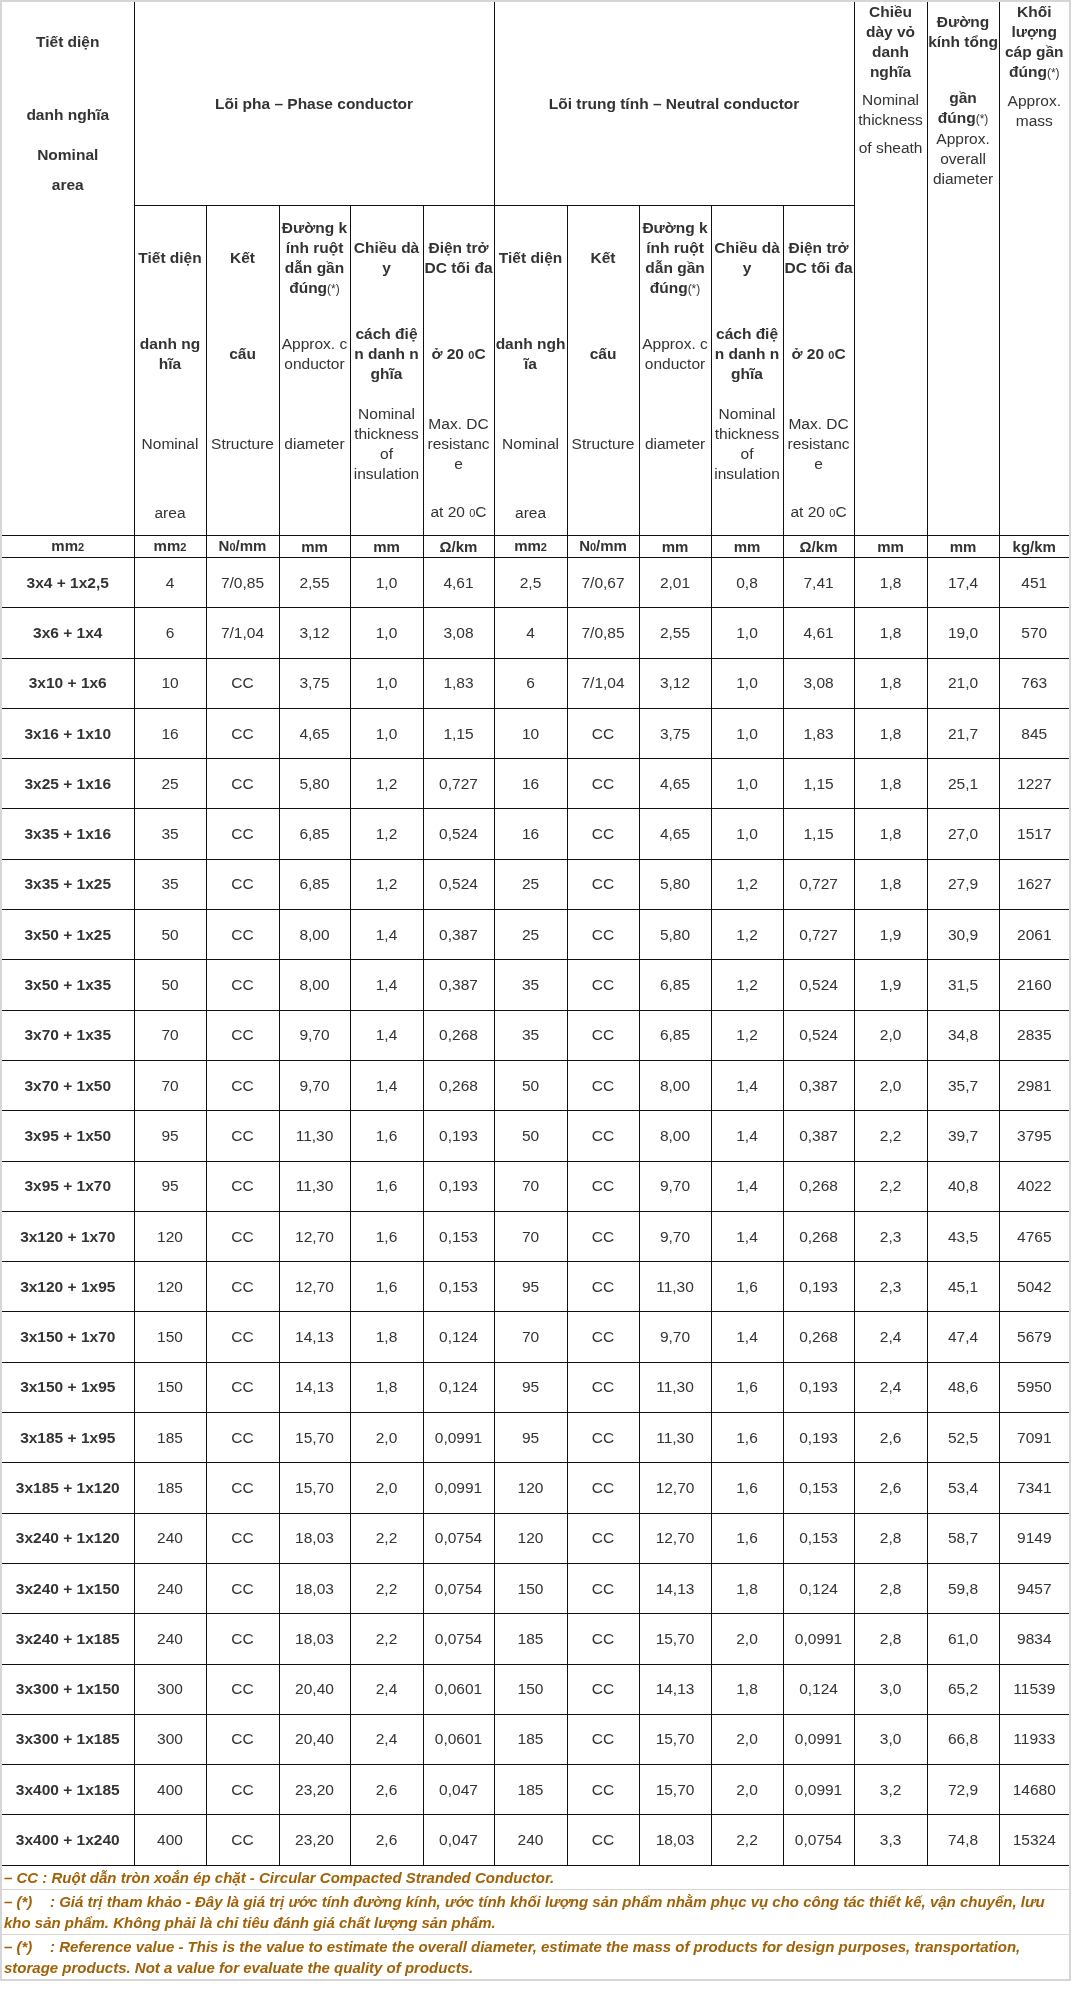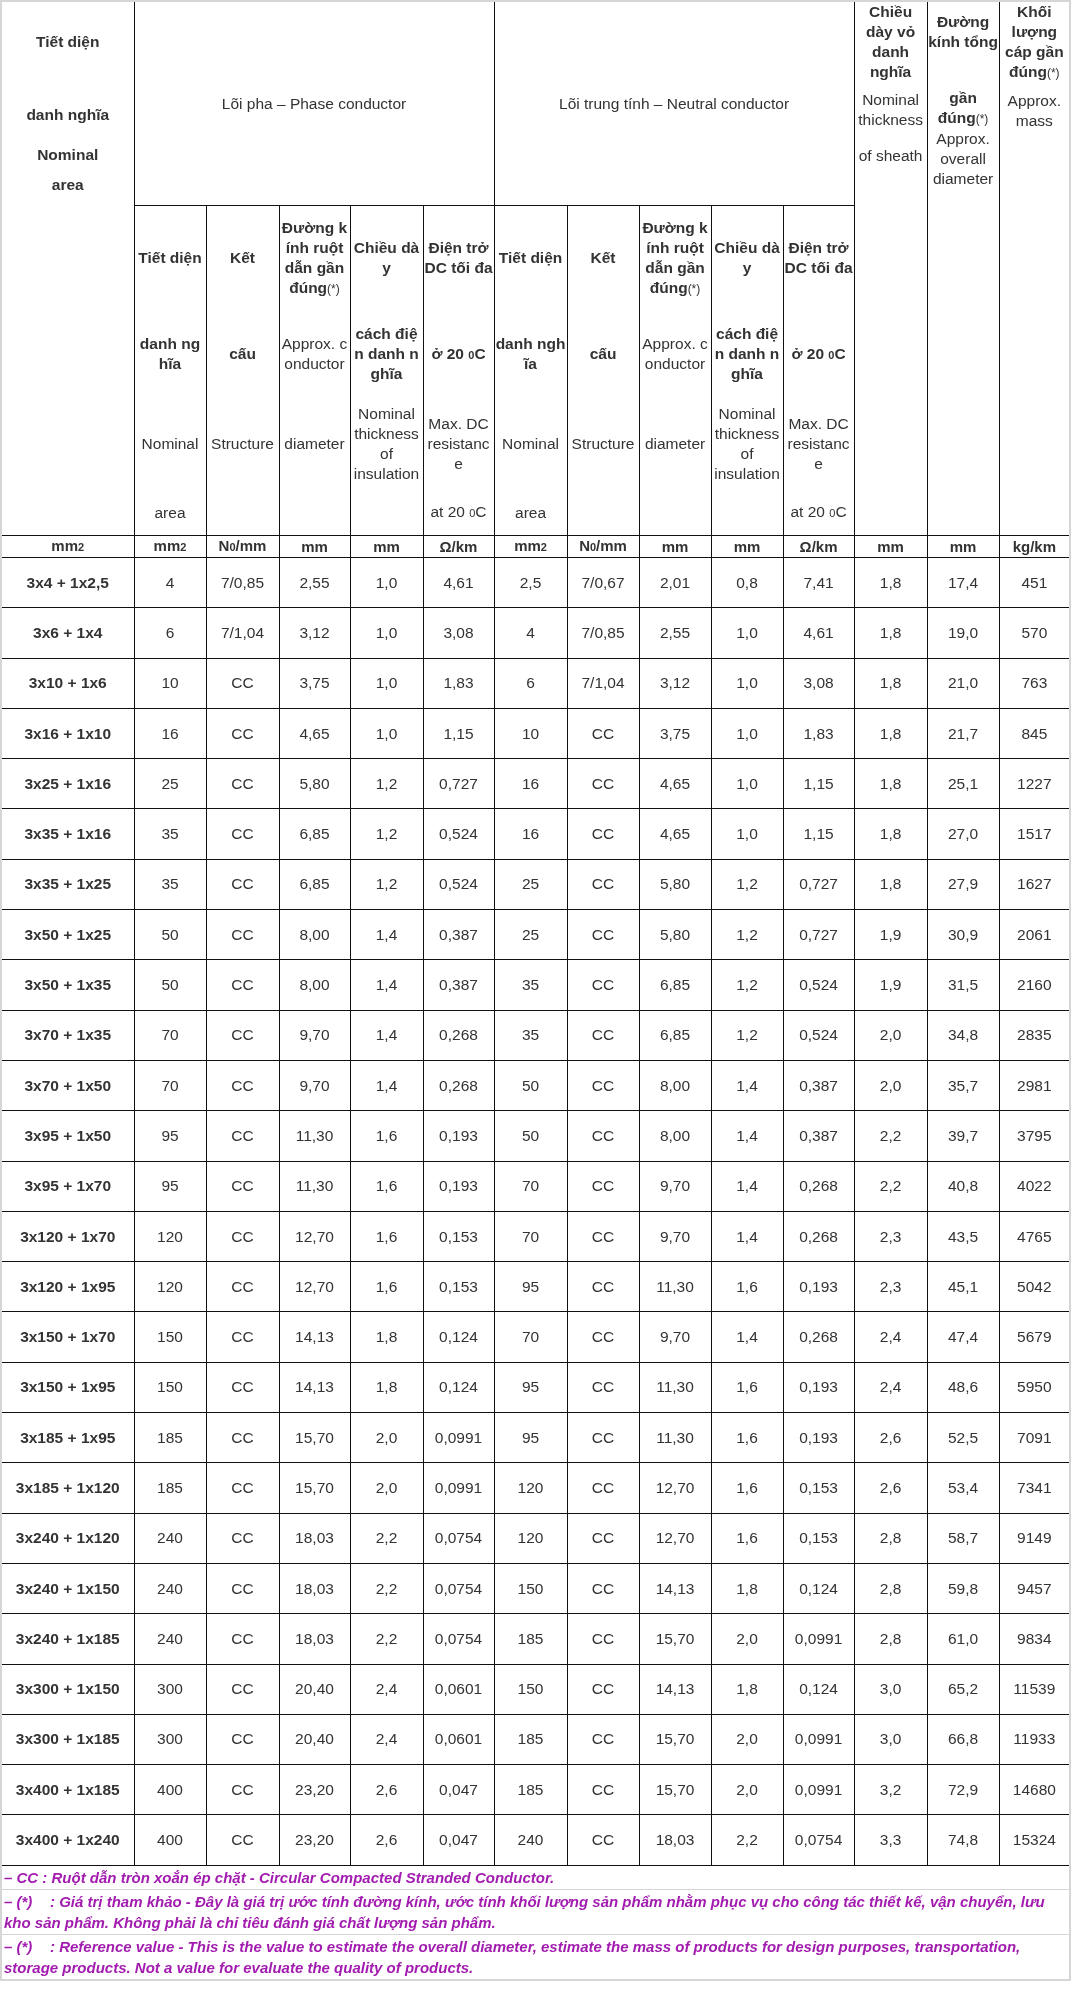--- a/index.html
+++ b/index.html
@@ -4,39 +4,39 @@
 <style>
   html, body { margin: 0; padding: 0; background: #ffffff; }
   body { width: 1079px; height: 2002px; overflow: hidden; font-family: "Liberation Sans", sans-serif; color: #333333; }
   table.spec { border-collapse: collapse; table-layout: fixed; width: 1070px; border: 2px solid #d6d6d6; }
   table.spec td { border: 1.5px solid #111111; padding: 0; text-align: center; vertical-align: middle; font-size: 15.5px; line-height: 20px; color: #333333; overflow: hidden; }
   table.spec tr.head1 td { height: 203px; }
   table.spec tr.head2 td { height: 329px; vertical-align: top; }
   table.spec tr.units td { height: 20px; font-weight: bold; font-size: 15px; }
   table.spec tr.drow td { height: 49.3px; }
   table.spec td.first { font-weight: bold; margin-left: 37px; }
-  .group-title { font-weight: normal; font-size: 16px; }
+  .group-title { font-weight: bold; font-size: 16px; }
   .col1-head { vertical-align: top !important; font-weight: bold; font-size: 16px; }
   .col1-head .l1 { margin-top: 30px; height: 20px; }
   .col1-head .l2 { margin-top: 53px; height: 20px; }
   .col1-head .l3 { margin-top: 20px; height: 20px; }
   .col1-head .l4 { margin-top: 10px; height: 20px; }
   .sub { display: flex; flex-direction: column; height: 100%; }
   .blk { display: flex; align-items: center; justify-content: center; text-align: center; padding: 0 1px; box-sizing: border-box; word-break: break-all; }
   .b1 { height: 104px; font-weight: bold; }
   .b2 { height: 88px; font-weight: bold; }
   .b3 { height: 92px; font-weight: normal; }
   .b4 { height: 45px; font-weight: normal; }
   .sup-note { font-weight: normal; font-size: 12px; }
   .sub-small { font-size: 11px; }
   .rhead { vertical-align: top !important; }
   .rhead .rb1 { font-weight: bold; padding-top: 0px; }
   .rhead .rb2 { margin-top: 8px; }
-  .rhead .rb3 { margin-top: 16px; }
-  table.spec tr.foot td { border: 1.5px solid #d6d6d6; text-align: left; font-style: italic; font-weight: bold; font-size: 15px; line-height: 21px; color: #a21caf; padding: 1px 2px; }
+  .rhead .rb3 { margin-top: 8px; }
+  table.spec tr.foot td { border: 1.5px solid #d6d6d6; text-align: left; font-style: italic; font-weight: bold; font-size: 15px; line-height: 21px; color: #a16207; padding: 1px 2px; }
   .fn-lbl { display: inline-block; width: 46px; }
 </style>
 </head>
 <body>
 
 <table class="spec">
   <colgroup>
     <col style="width:133px">
       <col style="width:72px">
       <col style="width:73px">

